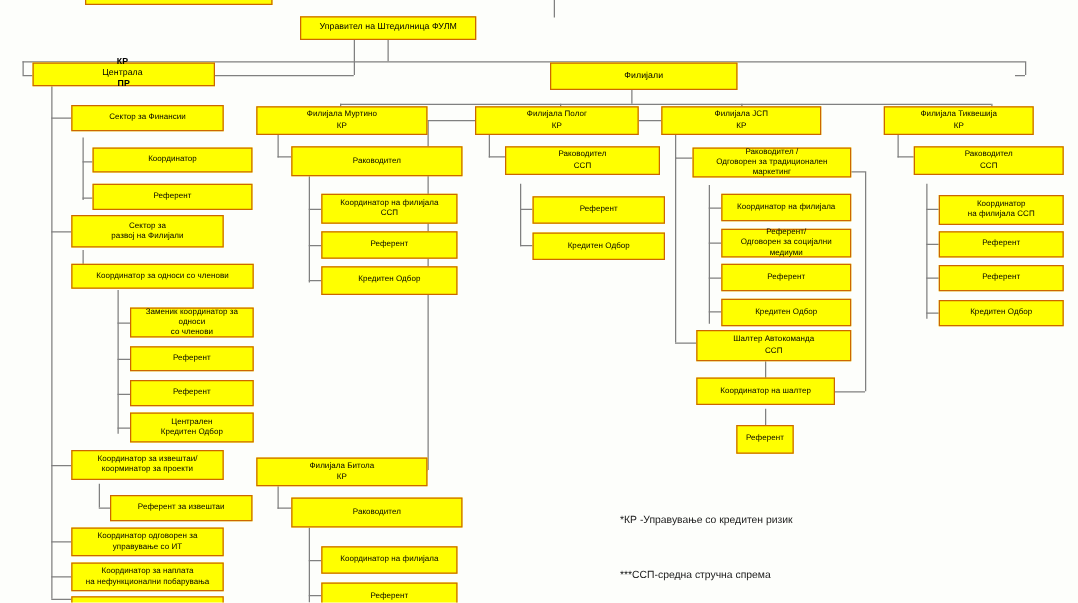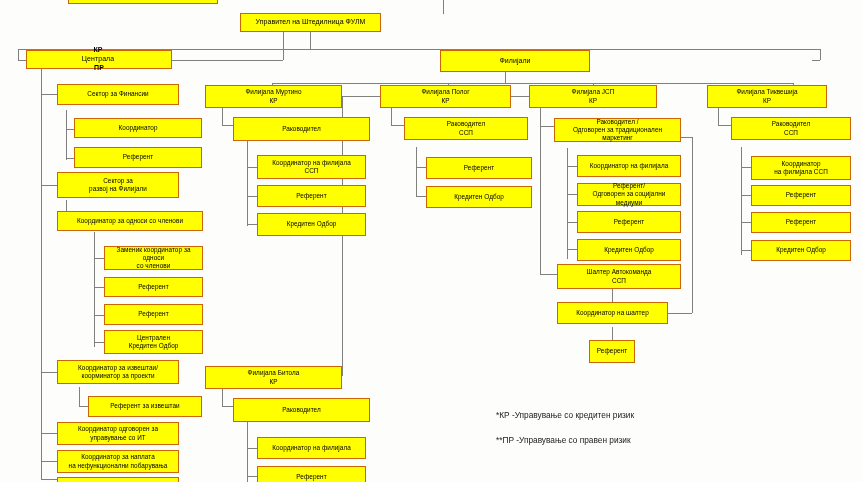--- a/index.html
+++ b/index.html
@@ -230,20 +230,19 @@
   <div class="box" style="left:731px;top:117px;width:120px;height:23px;">Раководител
 ССП</div>
   <div class="box" style="left:751px;top:156px;width:100px;height:24px;">Координатор
 на филијала ССП</div>
   <div class="box" style="left:751px;top:185px;width:100px;height:21px;">Референт</div>
   <div class="box" style="left:751px;top:212px;width:100px;height:21px;">Референт</div>
   <div class="box" style="left:751px;top:240px;width:100px;height:21px;">Кредитен Одбор</div>
 
   <div id="legend">
     <div>*КР -Управување со кредитен ризик</div>
-    <div>**ПР -Управување со правен ризик</div>
     <span class="gap"></span>
     <div>***ССП-средна стручна спрема</div>
     
     
   </div>
 
 </div>
 
 </body></html>

